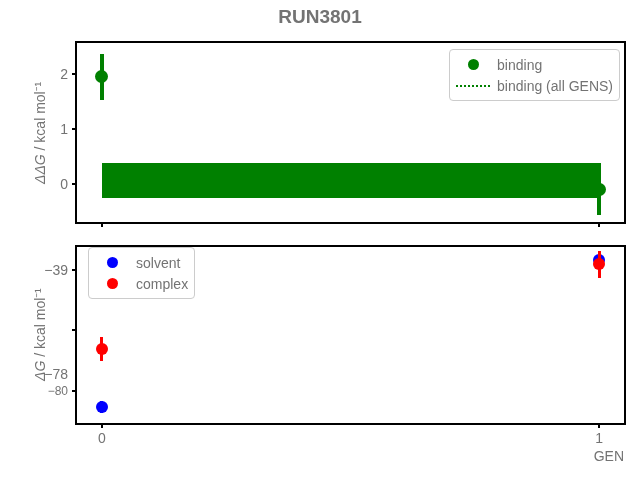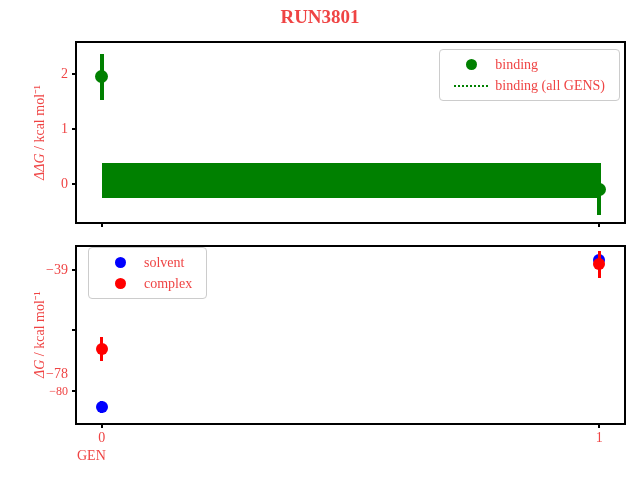--- a/index.html
+++ b/index.html
@@ -1,42 +1,42 @@
 <!DOCTYPE html>
 <html><head>
 <meta charset="utf-8">
 <style>
   html,body { margin:0; padding:0; background:#ffffff; }
   #figure {
     position:relative; width:640px; height:480px; background:#ffffff;
-    font-family:Liberation Serif, serif; color:#ef4444; overflow:hidden;
+    font-family:Liberation Sans, sans-serif; color:#737373; overflow:hidden;
   }
   #plot-layer { position:absolute; left:0; top:0; width:640px; height:480px; }
   .title {
     position:absolute; top:6px; left:0; width:640px; text-align:center;
     font-size:19px; font-weight:bold;
   }
   .axes {
     position:absolute; border:2px solid #000; box-sizing:border-box; background:transparent;
   }
   #ax0 { left:75px; top:41px;  width:551px; height:183px; }
   #ax1 { left:75px; top:245px; width:551px; height:180px; }
   .ylabel {
     position:absolute; writing-mode:vertical-rl; transform:rotate(180deg);
     font-size:14px; display:flex; align-items:center; justify-content:center;
     width:22px; letter-spacing:0;
   }
   #ylabel0 { left:28px; top:43px;  height:179px; }
   #ylabel1 { left:28px; top:247px; height:176px; }
   .xlabel {
-    position:absolute; top:448px; left:77px; width:547px; text-align:left; font-size:14px;
+    position:absolute; top:448px; left:77px; width:547px; text-align:right; font-size:14px;
   }
   .legend {
     position:absolute; background:#ffffff; border:1px solid #cccccc; border-radius:4px;
-    padding:4px 14px; display:flex; flex-direction:column; z-index:5;
+    padding:4px 6px; display:flex; flex-direction:column; z-index:5;
   }
   #legend-top  { right:4px; top:6px; }
   #legend-bottom { left:11px; top:0; }
   .lrow { display:flex; align-items:center; height:21px; }
   .lhandle { width:34px; display:flex; justify-content:center; align-items:center; margin-right:7px; flex:0 0 34px; }
   .ldot { width:11px; height:11px; border-radius:50%; background:#888; }
   .lline { width:34px; height:0; border-top:2px dotted #008000; }
   .llabel { font-size:14px; white-space:nowrap; }
 </style>
 </head>

